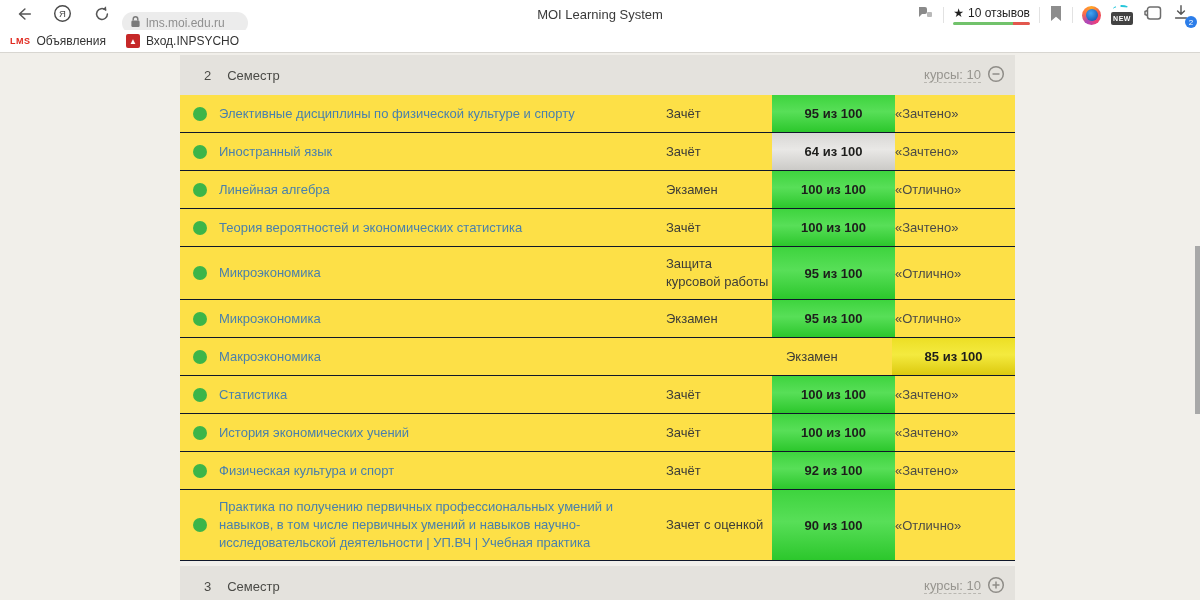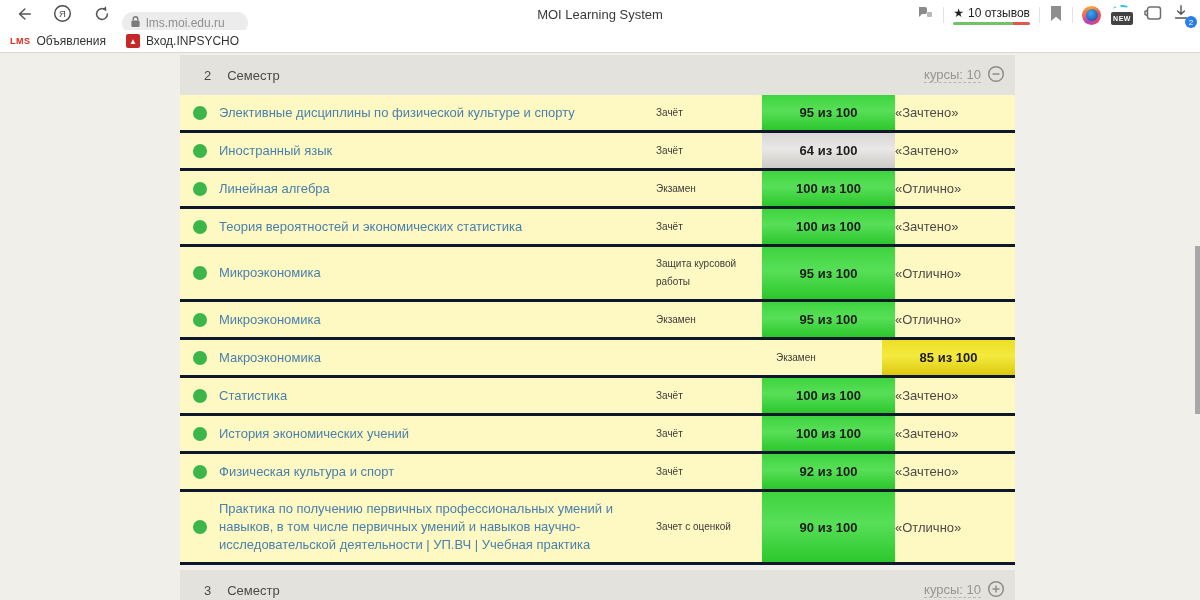--- a/index.html
+++ b/index.html
@@ -42,28 +42,28 @@
   .content { position:absolute; top:54px; left:0; width:1200px; height:546px; background:#f1efea; }
   .grades-table { position:absolute; left:180px; top:1px; width:835px; }
   .semester-header { height:40px; background:#e4e2dd; display:flex; align-items:center; padding:0 10px 0 24px; }
   .sem-num { font-size:13px; color:#4a4a46; margin-right:16px; }
   .sem-label { font-size:13px; color:#4a4a46; }
   .sem-right { margin-left:auto; display:flex; align-items:center; gap:6px;justify-content:flex-end; }
   .courses-link { font-size:13px; color:#97958f; border-bottom:1px dashed #b9b7b1; cursor:pointer; }
   .toggle-btn { border:none; background:transparent; padding:0; display:flex; align-items:center; cursor:pointer; }
   .footer-header { margin-top:5px; }
 
-  .course-row { display:flex; background:#fef9c3; border-bottom:3px solid #0f172a; min-height:38px; }
+  .course-row { display:flex; background:#fde047; border-bottom:1px solid #0f172a; min-height:38px; }
   .cell { display:flex; align-items:center; }
   .dot-cell { width:39px; justify-content:center; flex:none; }
   .status-dot { width:14px; height:14px; border-radius:50%; background:#3cb549; }
   .name-cell { flex:1; padding:8px 12px 8px 0; }
   .course-link { font-size:13px; line-height:18px; color:#4a80ab; text-decoration:none; cursor:pointer; }
-  .type-cell { width:106px; flex:none; font-size:10px; line-height:18px; color:#3c3c38; padding:8px 2px 8px 0; }
-  .badge-cell { width:133px; flex:none; position:relative; align-self:stretch; }
+  .type-cell { width:106px; flex:none; font-size:13px; line-height:18px; color:#3c3c38; padding:8px 2px 8px 0; }
+  .badge-cell { width:123px; flex:none; position:relative; align-self:stretch; }
   .score-badge { position:absolute; inset:0; display:flex; align-items:center; justify-content:center; font-size:13px; font-weight:bold; color:#1d1d1b; }
   .score-badge[data-color="green"]  { background:linear-gradient(180deg,#3ed43e 0%,#58df58 45%,#2cc72c 100%); }
   .score-badge[data-color="gray"]   { background:linear-gradient(180deg,#d8d7d5 0%,#e9e8e6 45%,#cbcac7 100%); }
   .score-badge[data-color="yellow"] { background:linear-gradient(180deg,#ecdf25 0%,#f4ea3f 45%,#dcc90e 100%); }
   .grade-cell { width:120px; flex:none; font-size:13px; color:#4b4b47; }
 
   .scrollbar-thumb { position:absolute; right:0px; top:192px; width:5px; height:168px; background:#a8a8a8; }
 </style>
 </head>
 <body>

